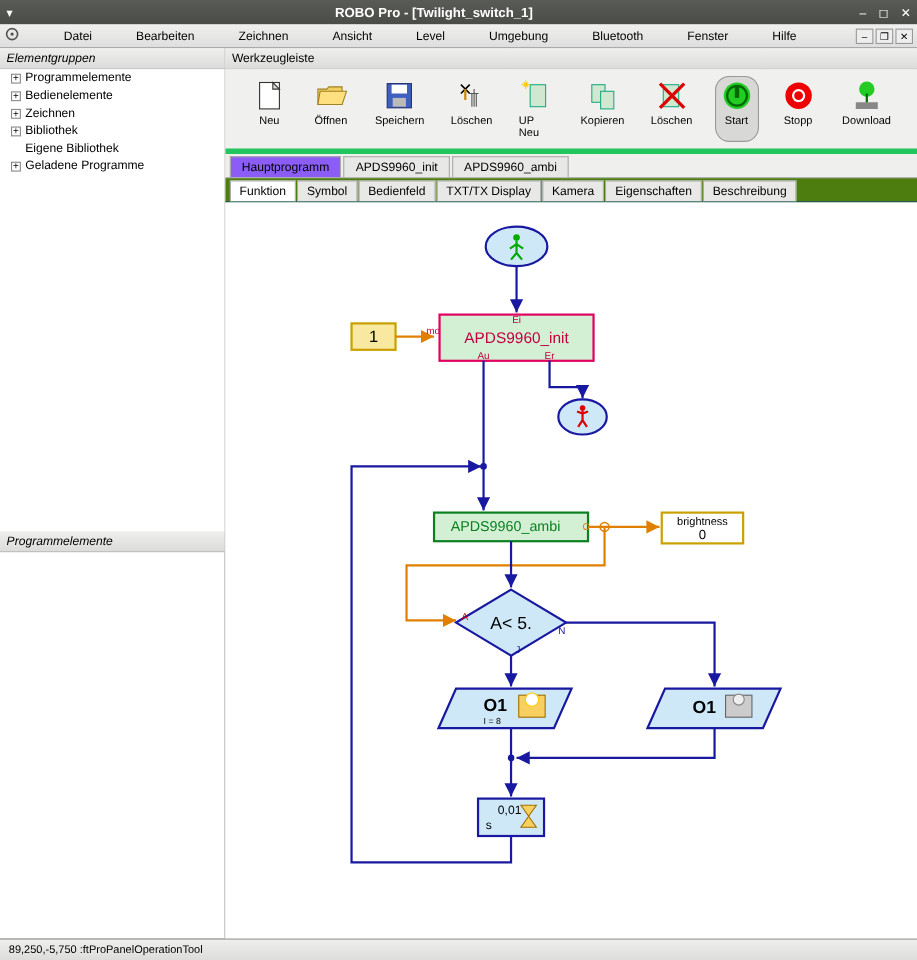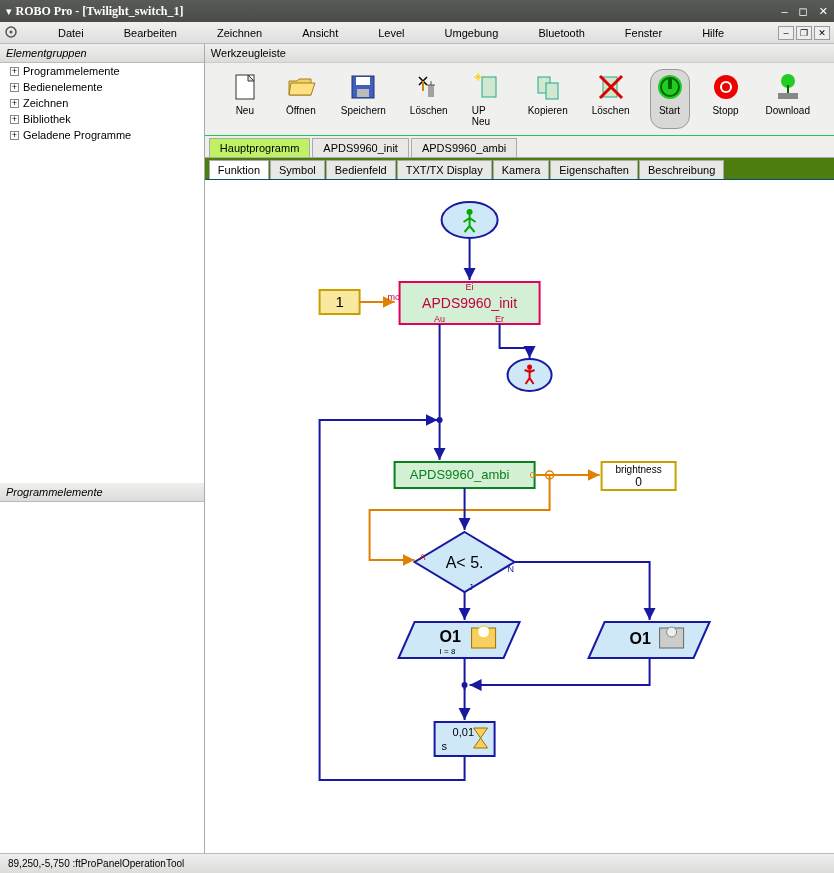--- a/index.html
+++ b/index.html
@@ -2,49 +2,49 @@
 <html><head>
 <meta charset="utf-8">
 <style>
 * { box-sizing: border-box; margin: 0; padding: 0; }
 body { font-family: Arial, sans-serif; font-size: 11px; background: #5c5e59; width: 834px; height: 873px; overflow: hidden; }
 
 .window { width: 834px; height: 873px; display: flex; flex-direction: column; }
 
 .titlebar { height: 22px; background: linear-gradient(to bottom, #595b56, #4a4c47); color: #fff; display: flex; align-items: center; padding: 0 6px; }
 .titlebar .icon { margin-right: 4px; }
-.titlebar .title { flex: 1; font-weight: bold; font-size: 12px; font-family: Liberation Serif, serif; }
+.titlebar .title { flex: 1; text-align: center; font-weight: bold; font-size: 12px; }
 .titlebar .controls span { margin-left: 8px; cursor: pointer; }
 
 .menubar { height: 22px; background: linear-gradient(to bottom, #f0f0ee, #dedede); display: flex; align-items: center; padding: 0 4px; border-bottom: 1px solid #bbb; gap: 28px; }
 .menubar .gear { margin-right: 6px; }
 .menubar .menu-item { padding: 2px 6px; cursor: pointer; }
 .menubar .mdi-controls { margin-left: auto; display: flex; gap: 2px; }
 .menubar .mdi-controls span { border: 1px solid #999; background: #eee; width: 16px; height: 14px; display: inline-flex; align-items: center; justify-content: center; font-size: 9px; cursor: pointer; }
 
 .content { flex: 1; display: flex; background: #f4f3f2; }
 
 .sidebar { width: 228px; border-right: 1px solid #aaa; display: flex; flex-direction: column; background: #fff; }
 .panel-header { background: linear-gradient(to bottom, #efefed, #dcdcda); border-bottom: 1px solid #bbb; padding: 3px 6px; font-size: 11px; font-style: italic; }
 .tree { flex: 0 0 auto; height: 420px; overflow: auto; background: #fff; }
 .tree-item { padding: 2px 4px 2px 10px; display: flex; align-items: center; }
 .tree-item .exp { border: 1px solid #888; width: 9px; height: 9px; display: inline-flex; align-items: center; justify-content: center; font-size: 9px; margin-right: 4px; background: #fff; line-height: 1; }
 .prog-el { flex: 1; }
 
 .main { flex: 1; display: flex; flex-direction: column; background: #efefed; }
 .toolbar-label { background: linear-gradient(to bottom, #efefed, #dcdcda); padding: 3px 6px; border-bottom: 1px solid #ccc; }
-.toolbar { display: flex; gap: 16px; padding: 6px 20px; background: #f0f0ee; border-bottom: 1px solid #22c55e; }
+.toolbar { display: flex; gap: 16px; padding: 6px 20px; background: #f0f0ee; border-bottom: 5px solid #22c55e; }
 .tool-btn { display: flex; flex-direction: column; align-items: center; gap: 2px; cursor: pointer; padding: 2px 4px; }
 .tool-btn.active { border: 1px solid #999; background: #d8d8d6; border-radius: 13px; padding: 1px 3px; }
 .tool-btn svg { width: 32px; height: 32px; }
 .tool-btn span { font-size: 10px; }
 
 .file-tabs { display: flex; padding: 2px 4px 0; background: #efefed; border-bottom: 1px solid #aaa; }
 .file-tab { padding: 3px 10px; background: #e8e8e6; border: 1px solid #aaa; border-bottom: none; margin-right: 2px; cursor: pointer; font-size: 11px; }
-.file-tab.active { background: #bef264; }
+.file-tab.active { background: #8b5cf6; }
 
 .view-tabs { display: flex; padding: 2px 4px 0; background: #4d7c0f; border-bottom: 1px solid #0c4a6e; }
 .view-tab { padding: 3px 8px; background: #e8e8e6; border: 1px solid #aaa; border-bottom: none; margin-right: 1px; cursor: pointer; font-size: 11px; }
 .view-tab.active { background: #fff; }
 
 .canvas-wrap { flex: 1; overflow: auto; background: #fff; position: relative; }
 .canvas { width: 100%; height: 660px; }
 
 .statusbar { height: 20px; background: linear-gradient(to bottom, #efefed, #dcdcda); border-top: 1px solid #bbb; padding: 2px 8px; font-size: 10px; display: flex; align-items: center; }
 </style>
@@ -99,20 +99,24 @@
           </div>
         <div class="tree-item">
             <span class="exp">+</span>
             <span>Zeichnen</span>
           </div>
         <div class="tree-item">
             <span class="exp">+</span>
             <span>Bibliothek</span>
           </div>
         <div class="tree-item">
+            <span style="width:13px;display:inline-block"></span>
+            <span>Eigene Bibliothek</span>
+          </div>
+        <div class="tree-item">
             <span class="exp">+</span>
             <span>Geladene Programme</span>
           </div>
       </div>
       <div class="panel-header">Programmelemente</div>
       <div class="prog-el"></div>
     </div>
 
     <div class="main">
       <div class="toolbar-label">Werkzeugleiste</div>

